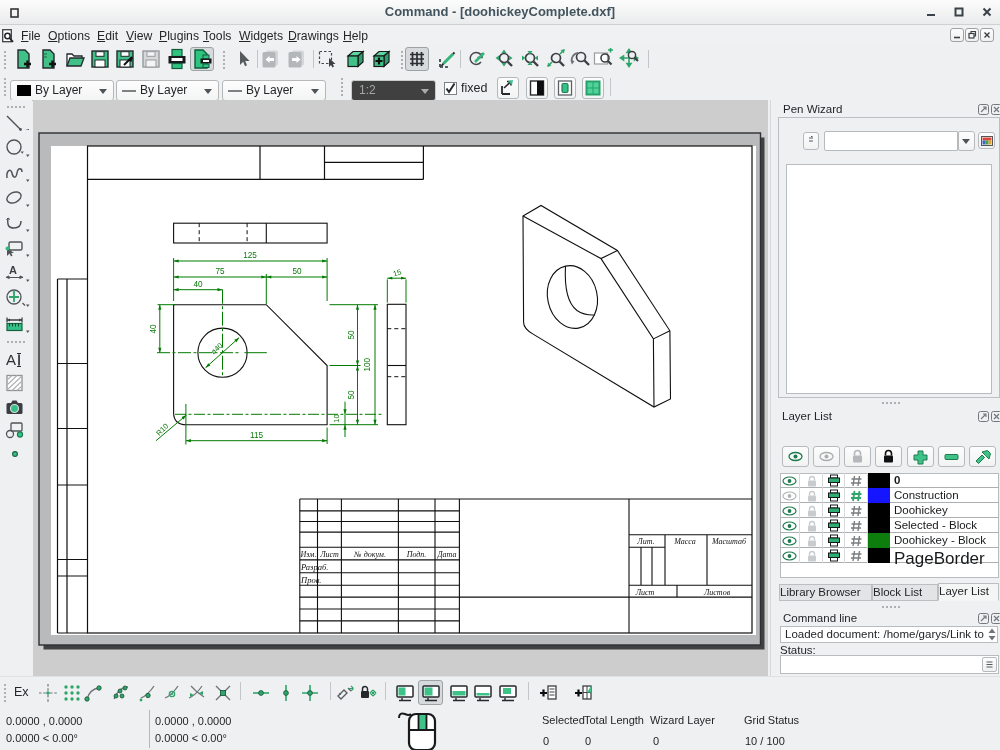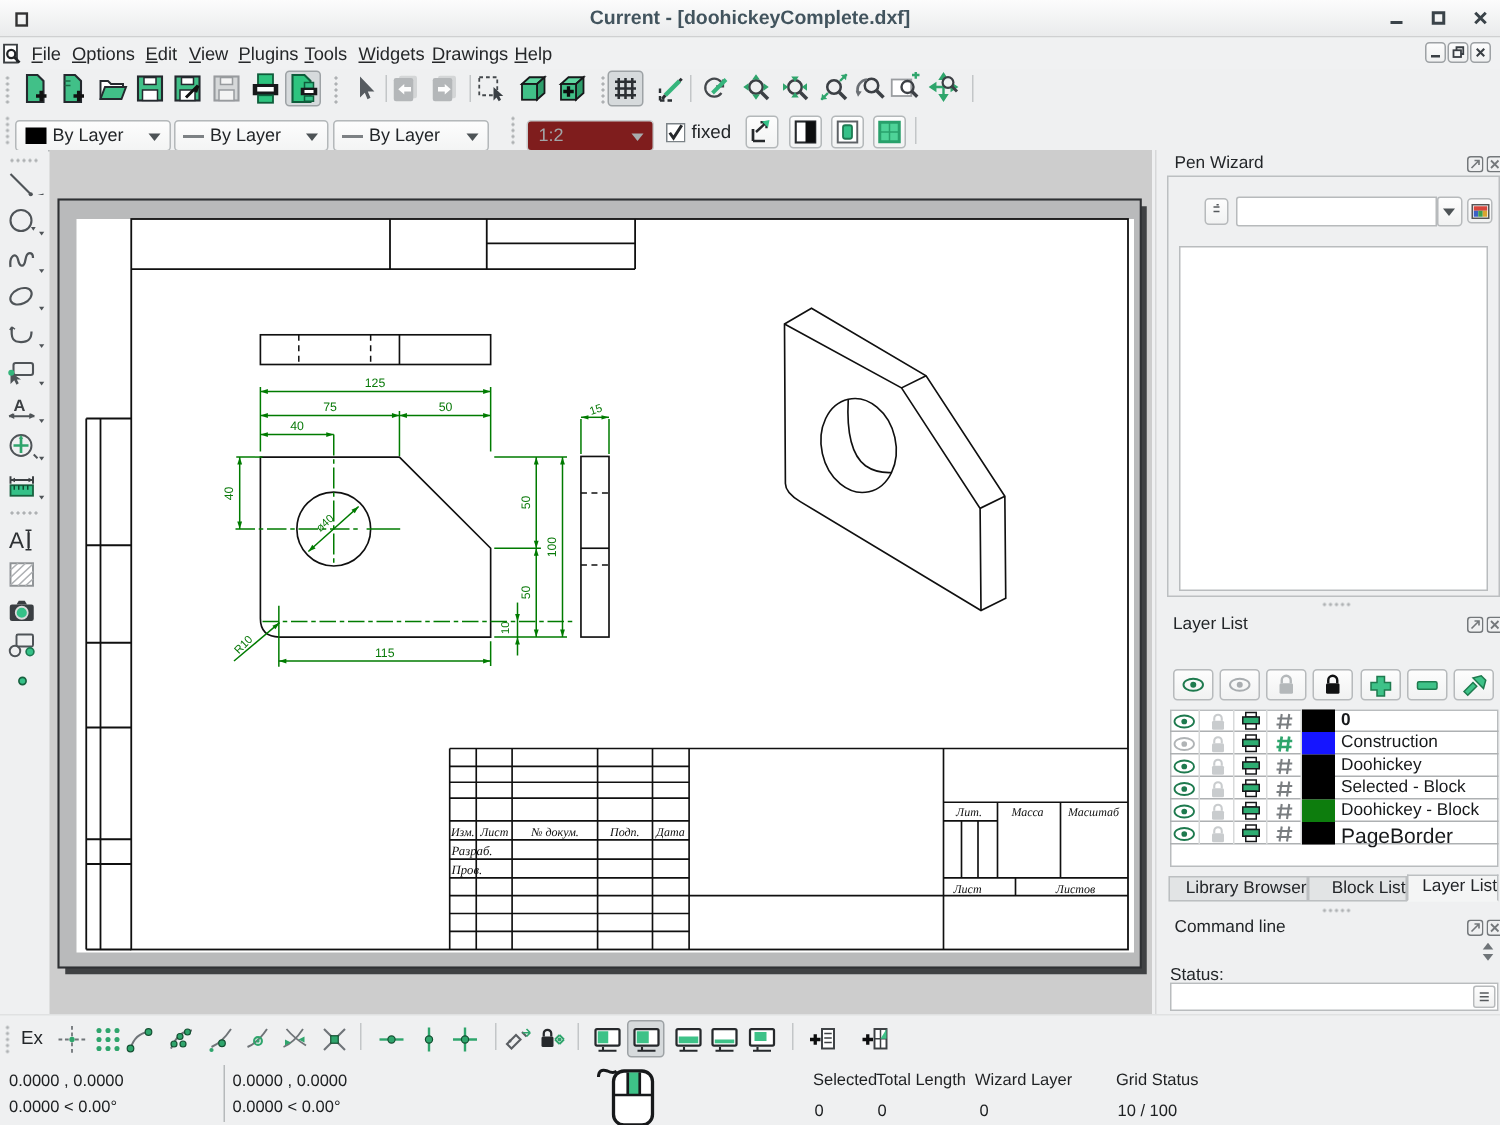--- a/index.html
+++ b/index.html
@@ -21,31 +21,31 @@
 .sqbtn { position:absolute; top:3px; width:22px; height:22px; background:linear-gradient(#fdfdfd,#f2f3f3); border:1px solid #b4b8ba; border-radius:3px; }
 #lefttb { left:0; top:100px; width:32px; height:576px; background:#eff0f1; }
 #canvas { left:33px; top:100px; width:735px; height:576px; background:#cdcdcd; }
 #rightdock { left:770px; top:100px; width:220px; height:576px; background:#eff0f1; border-left:1px solid #d7d8d9; }
 #snapbar { left:0; top:676px; width:1000px; height:32px; background:#eff0f1; border-top:1px solid #e0e1e2; }
 #statusbar { left:0; top:708px; width:1000px; height:42px; background:#eff0f1; font-size:11px; color:#1e2022; }
 .dock-title { font-size:11.5px; color:#232629; }
 .panelframe { position:absolute; border:1px solid #bcbfc1; background:#eff0f1; }
 .whitebox { position:absolute; background:#fff; border:1px solid #b9bcbe; }
 .lbtn { position:absolute; width:27px; height:21px; background:linear-gradient(#fdfdfd,#f1f2f2); border:1px solid #b7babc; border-radius:3px; }
-.tab { position:absolute; height:17px; font-size:11.5px; color:#232629; text-align:right; border:1px solid #bcbfc1; background:#e2e4e5; padding-top:1px; }
+.tab { position:absolute; height:17px; font-size:11.5px; color:#232629; text-align:left; border:1px solid #bcbfc1; background:#e2e4e5; padding-top:1px; }
 .tabsel { background:#f4f5f5; border-bottom:1px solid #f4f5f5; }
 svg { display:block; }
 </style>
 </head>
 <body>
 <div id="titlebar" class="abs">
   <svg class="abs" style="left:10px;top:8px" width="9" height="10">
       <rect x="1" y="1" width="7" height="8" fill="none" stroke="#333" stroke-width="1.6"></rect>
     </svg>
-  <div class="title">Current - [doohickeyComplete.dxf]</div>
+  <div class="title">Command - [doohickeyComplete.dxf]</div>
   <svg class="abs" style="left:925px;top:6px" width="12" height="12">
       <path d="M2 9 H10" stroke="#3a4349" stroke-width="2"></path>
     </svg>
   <svg class="abs" style="left:953px;top:6px" width="12" height="12">
       <rect x="2.5" y="2.5" width="7" height="7" fill="none" stroke="#3a4349" stroke-width="2"></rect>
     </svg>
   <svg class="abs" style="left:981px;top:6px" width="12" height="12">
       <path d="M2.5 2.5 L9.5 9.5 M9.5 2.5 L2.5 9.5" stroke="#3a4349" stroke-width="2"></path>
     </svg>
 </div>
@@ -218,21 +218,21 @@
 <div class="combo" style="left:116px;width:103px">
       <div class="abs" style="left:5px;top:9px;width:14px;height:2px;background:#7d8184"></div>
       <div class="abs" style="left:23px;top:2px">By Layer</div>
       <div class="arr"></div>
     </div>
 <div class="combo" style="left:222px;width:104px">
       <div class="abs" style="left:5px;top:9px;width:14px;height:2px;background:#7d8184"></div>
       <div class="abs" style="left:23px;top:2px">By Layer</div>
       <div class="arr"></div>
     </div>
-<div class="combo" style="left:351px;width:85px;background:#7f1d1d;border-color:#c9cccd;color:#a2a6a8">
+<div class="combo" style="left:351px;width:85px;background:#404040;border-color:#c9cccd;color:#a2a6a8">
       <div class="abs" style="left:7px;top:2px">1:2</div>
       <div class="arr" style="border-top-color:#a8acae"></div>
     </div>
 <svg class="abs" style="left:444px;top:8px" width="13" height="13">
       <rect x="0.5" y="0.5" width="12" height="12" fill="#fff" stroke="#7b8287" stroke-width="1"></rect>
       <path d="M2.5 6.5 L5 10 L10.5 1.5" fill="none" stroke="#26292c" stroke-width="2"></path>
     </svg>
 <div class="abs" style="left:461px;top:7px;font-size:12.5px;color:#232629">fixed</div>
 <div class="sqbtn" style="left:497px">
       <svg width="20" height="20">
@@ -798,41 +798,42 @@
         </svg>
         <svg class="abs" style="left:47px;top:1px" width="14" height="13">
           <rect x="3.5" y="1" width="7" height="3" fill="#fff" stroke="#17191b" stroke-width="1"></rect>
           <rect x="1.5" y="4" width="11" height="4.5" fill="#2ead72" stroke="#17191b" stroke-width="1"></rect>
           <rect x="3.5" y="8.5" width="7" height="3.5" fill="#fff" stroke="#17191b" stroke-width="1"></rect>
         </svg>
         <svg class="abs" style="left:70px;top:2px" width="13" height="12">
           <path d="M4.5 1 L3 11 M9.5 1 L8 11 M1.5 4 H11.5 M1 8 H11" stroke="#7a7e81" stroke-width="1.4" fill="none"></path>
         </svg>
 <div class="abs" style="left:88px;top:0px;width:22px;height:14.5px;background:#000000"></div>
-<div class="abs" style="left:114px;top:1px;font-size:14px;color:#17191b;white-space:nowrap">PageBorder</div>
+<div class="abs" style="left:114px;top:1px;font-size:17px;color:#17191b;white-space:nowrap">PageBorder</div>
 <div class="abs" style="left:19px;top:0;width:1px;height:15px;background:#d7d9da"></div>
 <div class="abs" style="left:42px;top:0;width:1px;height:15px;background:#d7d9da"></div>
 <div class="abs" style="left:64px;top:0;width:1px;height:15px;background:#d7d9da"></div>
 <div class="abs" style="left:87px;top:0;width:1px;height:15px;background:#d7d9da"></div>
 </div>
 </div>
   <div class="tab" style="left:8px;top:484px;width:93px">Library Browser</div>
   <div class="tab" style="left:101px;top:484px;width:66px">Block List</div>
   <div class="tab tabsel" style="left:167px;top:483px;width:61px;height:18px">Layer List</div>
   <div class="grip abs" style="left:110px;top:505px;width:20px;height:4px"></div>
 
   <div class="abs dock-title" style="left:12px;top:512px">Command line</div>
   <svg class="abs" style="left:207px;top:513px" width="11" height="11">
       <rect x="0.5" y="0.5" width="10" height="10" rx="2" fill="none" stroke="#74787b"></rect>
       <path d="M3 8 L8 3 M5 3 h3 v3" fill="none" stroke="#74787b" stroke-width="1.1"></path>
     </svg>
   <svg class="abs" style="left:219.5px;top:513px" width="11" height="11">
       <rect x="0.5" y="0.5" width="10" height="10" rx="2" fill="none" stroke="#74787b"></rect>
       <path d="M3 3 L8 8 M8 3 L3 8" stroke="#74787b" stroke-width="1.2"></path>
     </svg>
+  <div class="whitebox" style="left:9px;top:526px;width:218px;height:17px;font-size:11.5px;color:#232629;padding:1px 0 0 4px;white-space:nowrap;overflow:hidden">Loaded document: /home/garys/Link to</div>
   <svg class="abs" style="left:216px;top:527px" width="10" height="15">
       <path d="M5 1.5 l3.5 4.5 h-7 z" fill="#6f7478"></path>
       <path d="M5 13.5 l3.5 -4.5 h-7 z" fill="#6f7478"></path>
     </svg>
   <div class="abs" style="left:9px;top:544px;font-size:11.5px;color:#232629">Status:</div>
   <div class="whitebox" style="left:9px;top:555px;width:219px;height:19px"></div>
   <div class="abs" style="left:211px;top:557px;width:15px;height:15px;background:linear-gradient(#fdfdfd,#eff0f0);border:1px solid #b7babc;border-radius:2px">
       <svg width="13" height="13">
         <path d="M3.5 4 h6 M3.5 6.5 h6 M3.5 9 h6" stroke="#55595c" stroke-width="1"></path>
       </svg>

